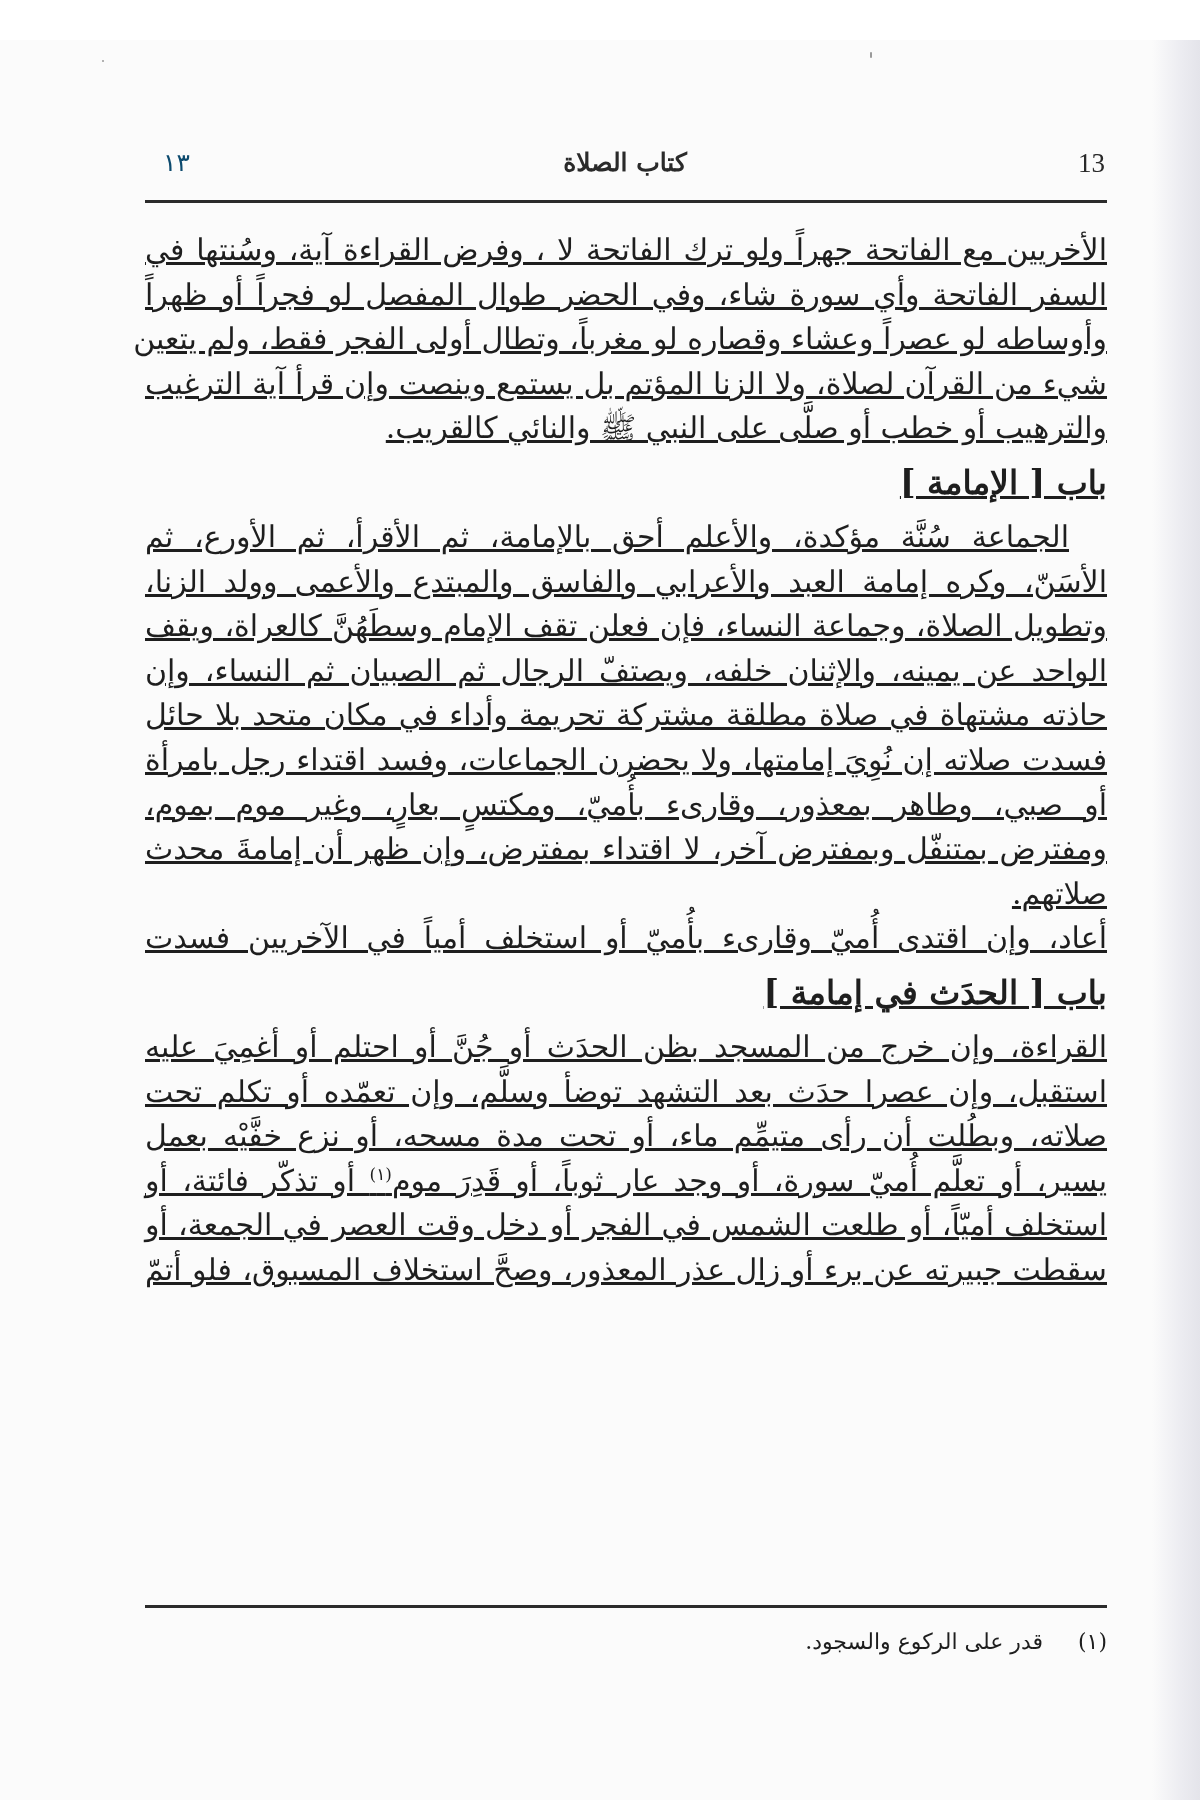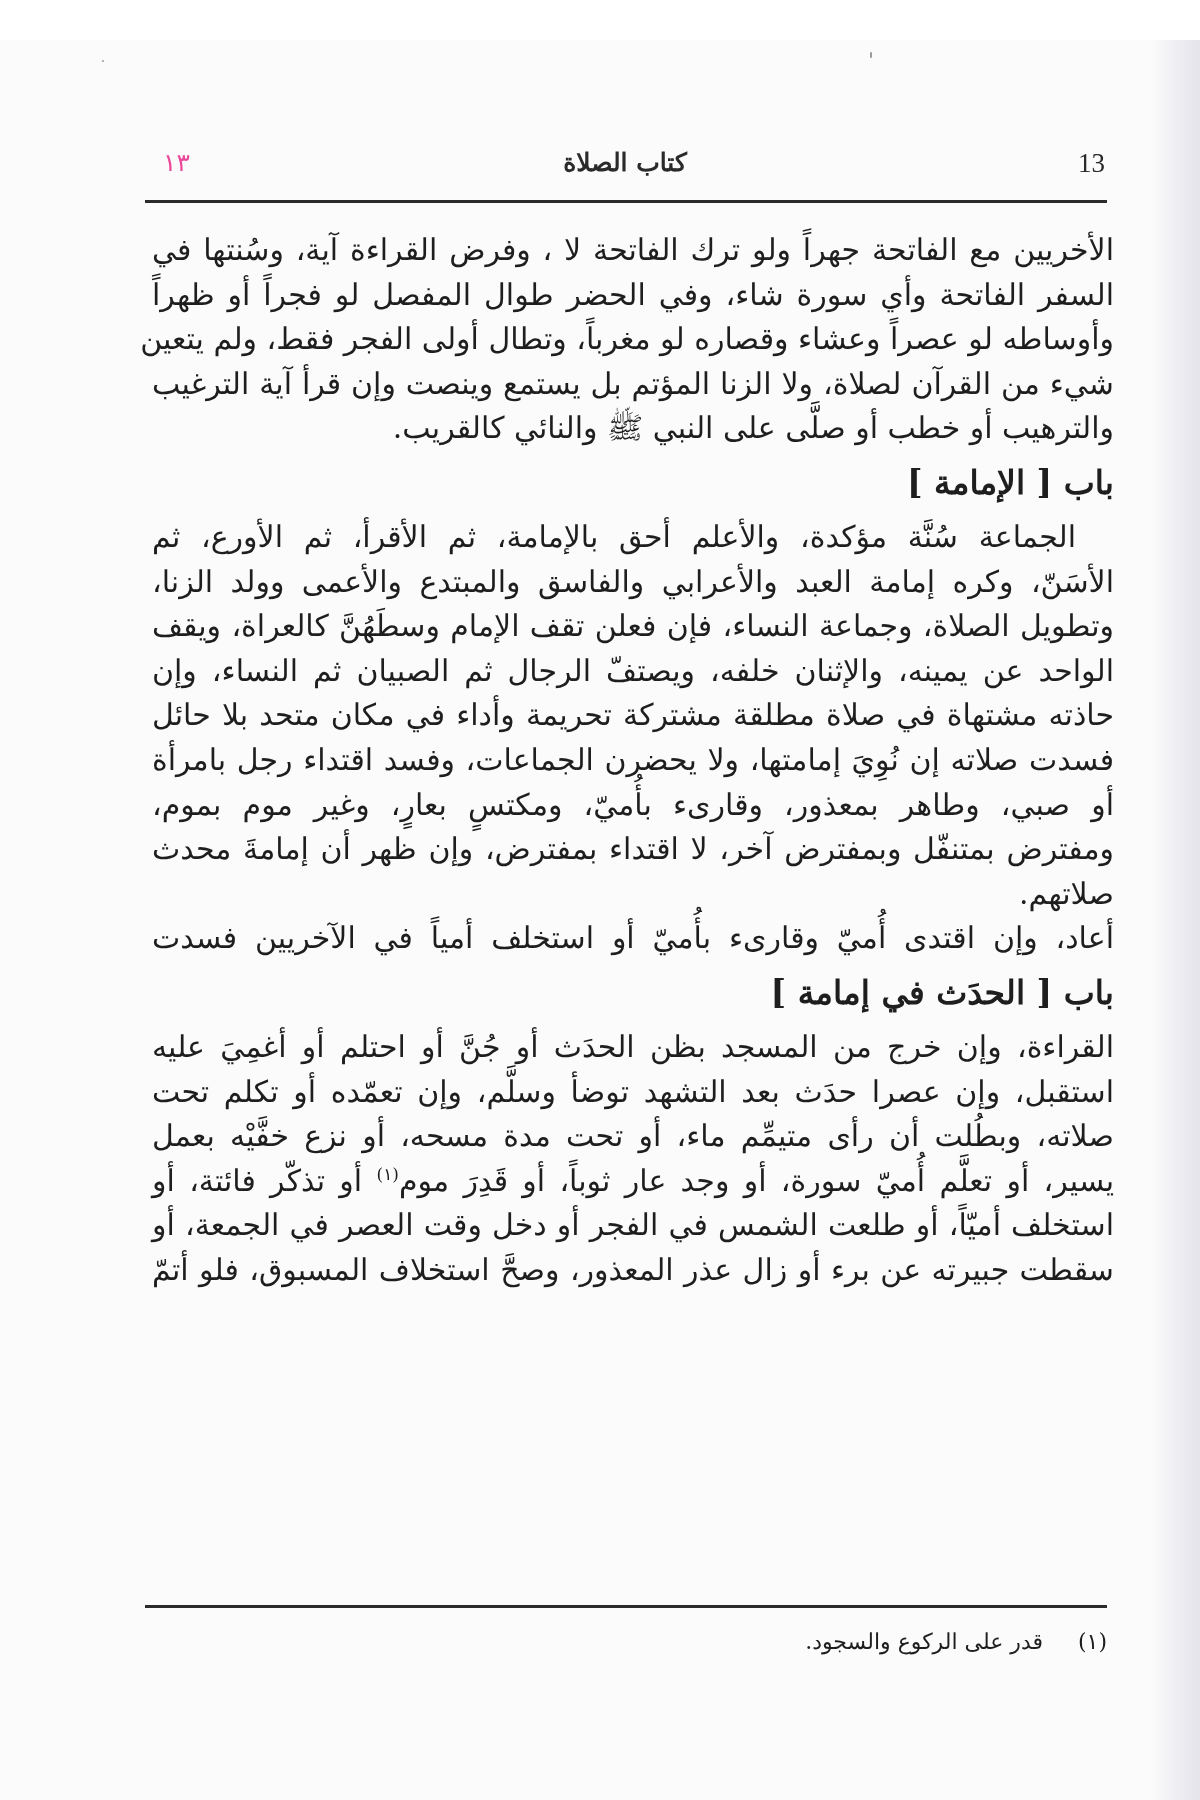--- a/index.html
+++ b/index.html
@@ -56,39 +56,40 @@
       direction: rtl;
       color: #2a2a2a;
       font-weight: bold;
     }
     .page-num-arabic {
       position: absolute;
       left: 18px;
       top: 0;
       font-size: 25px;
       direction: rtl;
-      color: #ec4899;
+      color: #0c4a6e;
     }
     .rule {
       position: absolute;
       height: 3px;
       background: #2b2b2b;
     }
     .rule.top { left: 145px; width: 962px; top: 200px; }
     .rule.bottom { left: 145px; width: 962px; top: 1605px; }
     .body-text {
       position: absolute;
-      left: 152px;
+      left: 145px;
       width: 962px;
       top: 228px;
       direction: rtl;
       text-align: justify;
       text-align-last: right;
       font-size: 30px;
       line-height: 44.6px;
+      text-decoration: underline;
     }
     .line {
       display: block;
       text-align: justify;
       text-align-last: justify;
       white-space: nowrap;
       height: 44.6px;
       overflow: visible;
     }
     .line.last {

